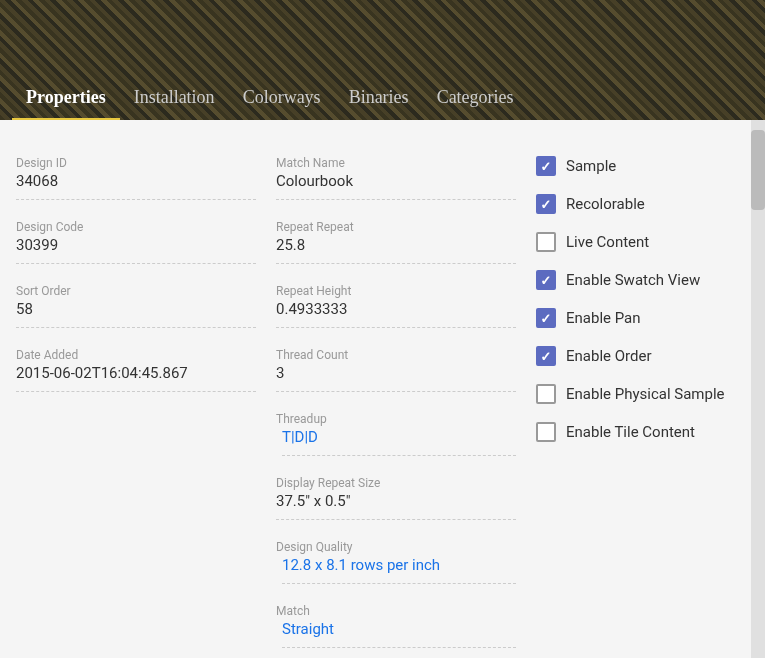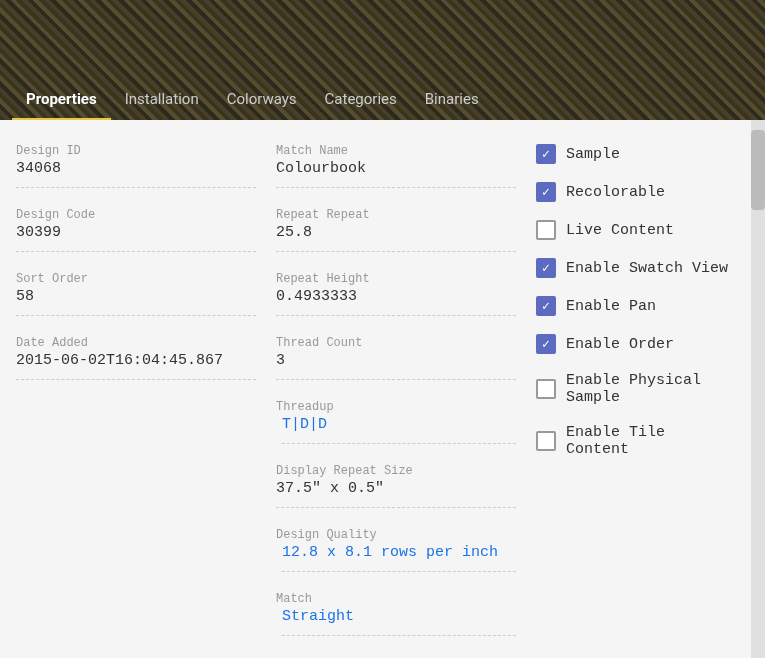--- a/index.html
+++ b/index.html
@@ -52,40 +52,40 @@
     }
     .tabs {
       position: absolute;
       bottom: 0; left: 0; right: 0;
       display: flex;
       padding: 0 12px;
     }
     .tab {
       color: #ccc;
       padding: 10px 14px;
-      font-size: 15px;
+      font-size: 18px;
       cursor: pointer;
       border-bottom: 2px solid transparent;
+      font-family: Liberation Serif, serif;
     }
     .tab.active {
       color: #fff;
       font-weight: 700;
       border-bottom: 2px solid #e8c840;
     }
 
     
     .content-wrapper {
       display: flex;
       height: calc(658px - 120px);
     }
     .main-content {
       flex: 1;
       overflow-y: auto;
-      padding: 24px 0;
-      font-family: Liberation Mono, monospace;
+      padding: 36px 0;
     }
     .scrollbar-track {
       width: 14px;
       background: #e0e0e0;
       position: relative;
     }
     .scrollbar-thumb {
       width: 14px;
       height: 80px;
       background: #bbb;
@@ -176,22 +176,22 @@
       <span class="back-arrow"></span>
       <span></span>
     </div>
     <span class="more-icon"></span>
   </div>
   <div class="tabs">
 
   <div class="tab active">Properties</div>
       <div class="tab">Installation</div>
       <div class="tab">Colorways</div>
+      <div class="tab">Binaries</div>
       <div class="tab">Categories</div>
-      <div class="tab">Binaries</div>
     </div>
 </div>
 
 <div class="content-wrapper">
   <div class="main-content">
     <div class="fields-area">
       <div class="left-col">
 
       <div class="field">
     <div class="field-label">Design ID</div>

